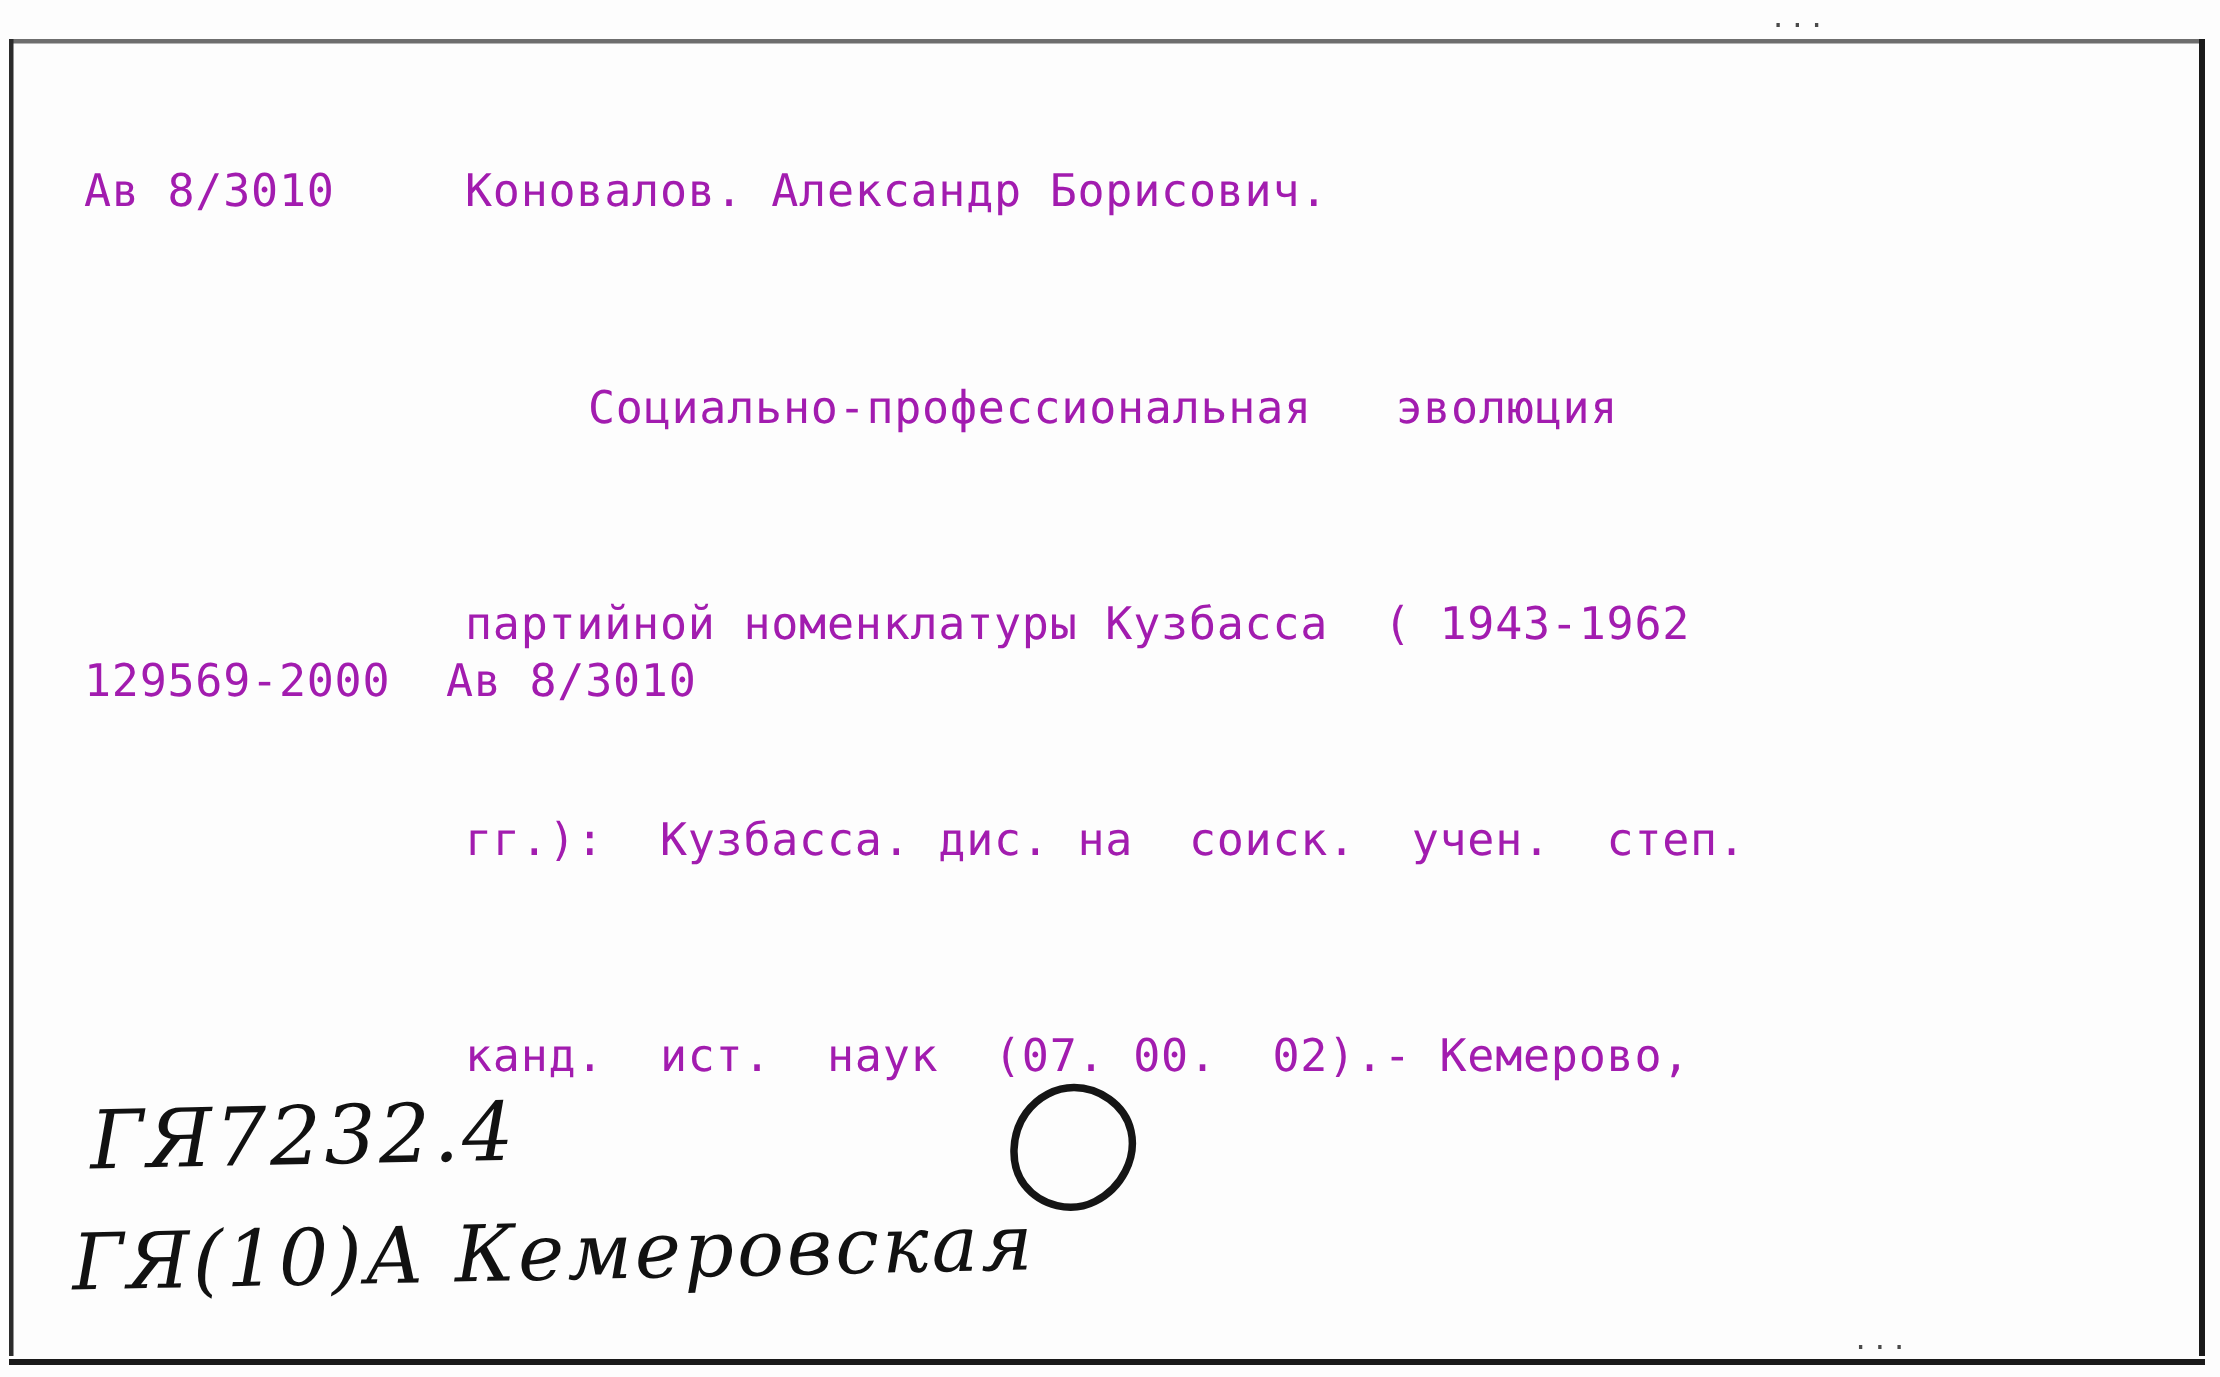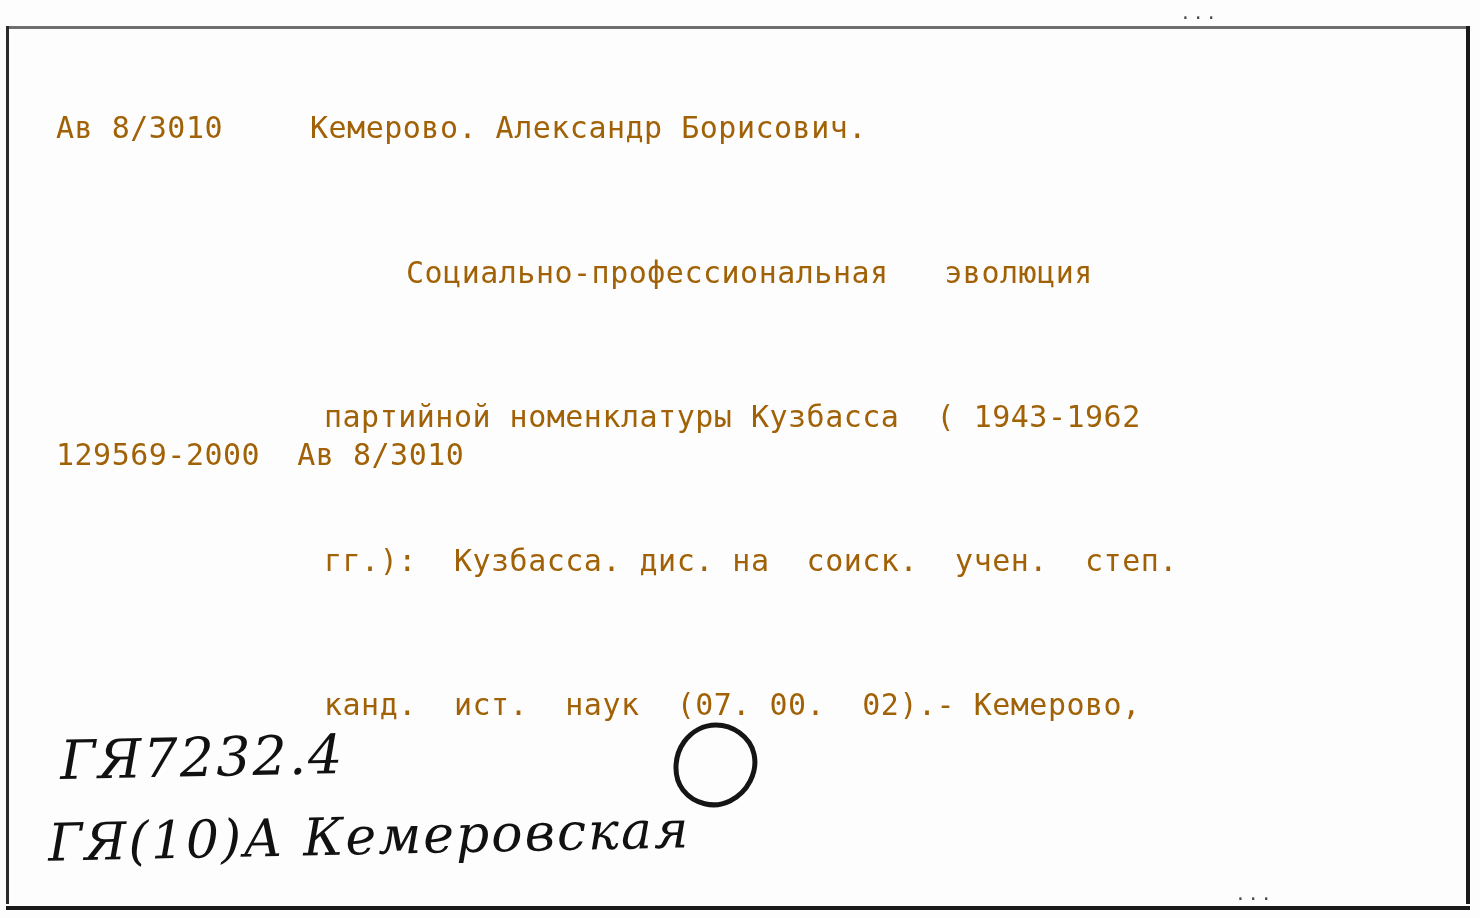--- a/index.html
+++ b/index.html
@@ -59,40 +59,39 @@
   }
   .speck.top { top: 2px; left: 1180px; }
   .speck.bottom { bottom: 14px; left: 1235px; }
 
   .typed {
     position: absolute;
     font-family: "DejaVu Sans Mono", monospace;
     font-size: 30px;
     line-height: 48px;
     white-space: pre;
-    color: #a16207;
+    color: #a21caf;
   }
   
   #rec-call {
     left: 56px;
     top: 104px;
   }
   #rec-author {
     left: 310px;
     top: 104px;
   }
   #rec-body {
     left: 310px;
     top: 153px;
     width: 1130px;
   }
   #rec-body .line {
     display: block;
     white-space: pre;
-    margin-left: 14px;
   }
   #rec-body .indent {
     padding-left: 82px;
   }
   
   .sp1 { letter-spacing: 0.5px; }
   #acc-line {
     left: 56px;
     top: 431px;
   }
@@ -134,21 +133,21 @@
   <div class="border-top"></div>
   <div class="border-left"></div>
   <div class="border-right"></div>
   <div class="border-bottom"></div>
 
   <div class="speck top">...</div>
   <div class="speck bottom">...</div>
 
   <div class="typed sp1" id="rec-call">Ав 8/3010</div>
 
-  <div class="typed sp1" id="rec-author">Кемерово. Александр Борисович.</div>
+  <div class="typed sp1" id="rec-author">Коновалов. Александр Борисович.</div>
 
   <div class="typed sp1" id="rec-body">
     <span class="line indent">Социально-профессиональная   эволюция</span>
     <span class="line">партийной номенклатуры Кузбасса  ( 1943-1962</span>
     <span class="line">гг.):  Кузбасса. дис. на  соиск.  учен.  степ.</span>
     <span class="line">канд.  ист.  наук  (07. 00.  02).- Кемерово,</span>
   </div>
 
   <div class="typed sp1" id="acc-line">129569-2000  Ав 8/3010</div>
 

